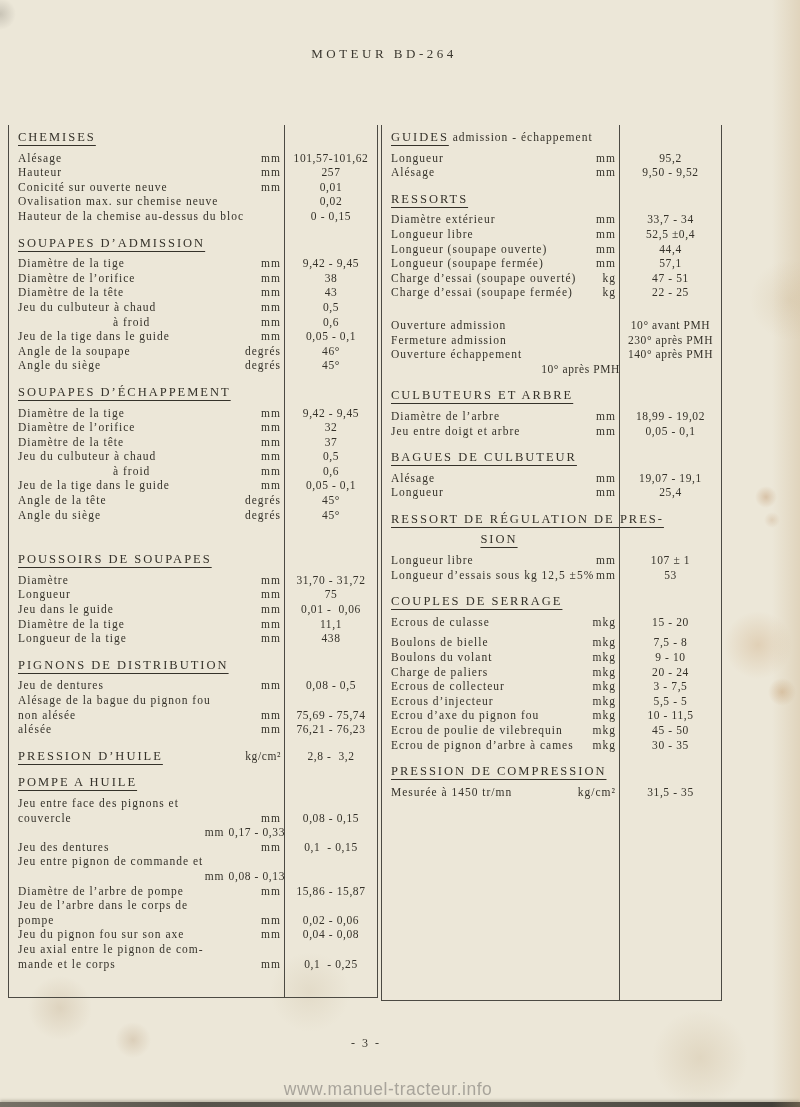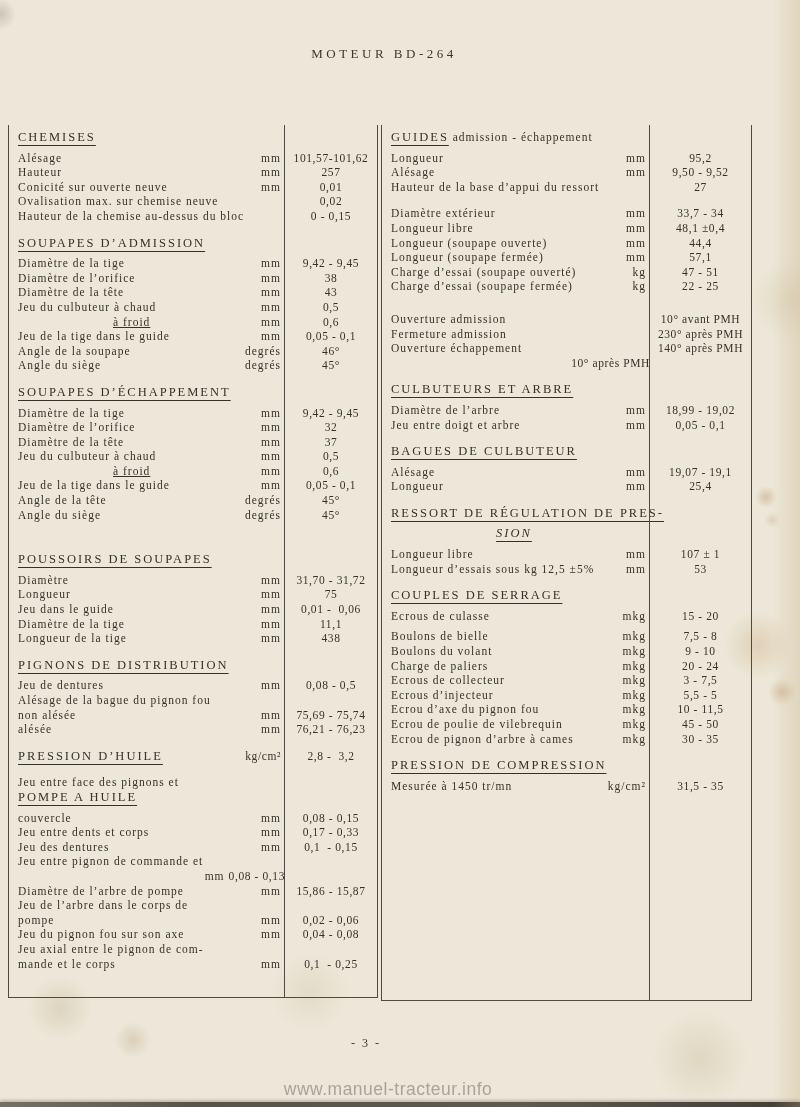--- a/index.html
+++ b/index.html
@@ -29,41 +29,41 @@
     font-size:13px; letter-spacing:3.5px; transform:translateX(-16px);
     color:#3a372f;
   }
   .spec-table{
     position:absolute; top:97px; box-sizing:border-box;
     border-left:1.5px solid #4c4a43; border-right:1px solid #4c4a43;
     border-bottom:1.5px solid #4c4a43;
     margin-top:28px;
   }
   .spec-table.left{ left:8px;  width:370px; height:873px; }
-  .spec-table.right{ left:381px; width:371px; height:876px; }
+  .spec-table.right{ left:381px; width:341px; height:876px; }
   
   .spec-table::after{
     content:""; position:absolute; top:0; bottom:0; width:1px; background:#4c4a43;
   }
   .spec-table.left::after{ right:92px; }
   .spec-table.right::after{ right:101px; }
 
   .section{ margin-top:12px; }
   .spec-table .section:first-child{ margin-top:5px; }
   .section.extra-gap{ margin-top:30px; }
 
   .row{ display:grid; line-height:14.6px; font-size:11.5px; letter-spacing:1px; }
   .spec-table.left  .row{ grid-template-columns:1fr auto 92px; }
   .spec-table.right .row{ grid-template-columns:1fr auto 101px; }
   .heading-row{ margin-bottom:6px; }
   .row.gap-after{ margin-bottom:6px; }
 
   .lbl{ padding-left:9px; white-space:pre; }
-  .lbl.indent{ padding-left:104px;text-decoration:underline; }
-  .lbl.center{ text-align:center; padding-left:0;font-style:italic; }
+  .lbl.indent{ padding-left:104px; }
+  .lbl.center{ text-align:center; padding-left:0; }
   .unit{ text-align:right; padding-right:4px; white-space:pre; }
   .val{ text-align:center; white-space:pre; letter-spacing:0.6px; }
 
   .hd{
     font-size:12.5px; letter-spacing:2px;
     text-decoration:underline; text-underline-offset:3.5px;
     text-decoration-thickness:1px;
   }
   .hd-suffix{ font-size:11.5px; letter-spacing:1px; text-decoration:none; }
   .heading-row .unit, .heading-row .val{ font-size:11.5px; letter-spacing:0.6px; }
@@ -276,37 +276,36 @@
         </div>
       </div>
       <div class="section">
         <div class="row heading-row">
           <div class="lbl"><span class="hd">PRESSION D’HUILE</span></div>
           <div class="unit">kg/cm²</div>
           <div class="val">2,8 -  3,2</div>
         </div>
       </div>
       <div class="section">
+        <div class="row heading-row">
+          <div class="lbl"><span class="hd">POMPE A HUILE</span></div>
+          <div class="unit"></div>
+          <div class="val"></div>
+        </div>
         <div class="row">
           <div class="lbl">Jeu entre face des pignons et</div>
           <div class="unit"></div>
           <div class="val"></div>
         </div>
-        <div class="row heading-row">
-          <div class="lbl"><span class="hd">POMPE A HUILE</span></div>
-          <div class="unit"></div>
-          <div class="val"></div>
-        </div>
         <div class="row">
           <div class="lbl">couvercle</div>
           <div class="unit">mm</div>
           <div class="val">0,08 - 0,15</div>
         </div>
         <div class="row">
-          <div class="lbl">Jeu entre dents et corps</div>
           <div class="unit">mm</div>
           <div class="val">0,17 - 0,33</div>
         </div>
         <div class="row">
           <div class="lbl">Jeu des dentures</div>
           <div class="unit">mm</div>
           <div class="val">0,1  - 0,15</div>
         </div>
         <div class="row">
           <div class="lbl">Jeu entre pignon de commande et</div>
@@ -359,36 +358,36 @@
         <div class="row">
           <div class="lbl">Longueur</div>
           <div class="unit">mm</div>
           <div class="val">95,2</div>
         </div>
         <div class="row">
           <div class="lbl">Alésage</div>
           <div class="unit">mm</div>
           <div class="val">9,50 - 9,52</div>
         </div>
-        <div class="row">
-          <div class="lbl">Hauteur de la base d’appui du ressort</div>
-          <div class="unit"></div>
-          <div class="val">27</div>
-        </div>
-      </div>
-      <div class="section">
+      </div>
+      <div class="section">
+        <div class="row heading-row">
+          <div class="lbl"><span class="hd">RESSORTS</span></div>
+          <div class="unit"></div>
+          <div class="val"></div>
+        </div>
         <div class="row">
           <div class="lbl">Diamètre extérieur</div>
           <div class="unit">mm</div>
           <div class="val">33,7 - 34</div>
         </div>
         <div class="row">
           <div class="lbl">Longueur libre</div>
           <div class="unit">mm</div>
-          <div class="val">48,1 ±0,4</div>
+          <div class="val">52,5 ±0,4</div>
         </div>
         <div class="row">
           <div class="lbl">Longueur (soupape ouverte)</div>
           <div class="unit">mm</div>
           <div class="val">44,4</div>
         </div>
         <div class="row">
           <div class="lbl">Longueur (soupape fermée)</div>
           <div class="unit">mm</div>
           <div class="val">57,1</div>

